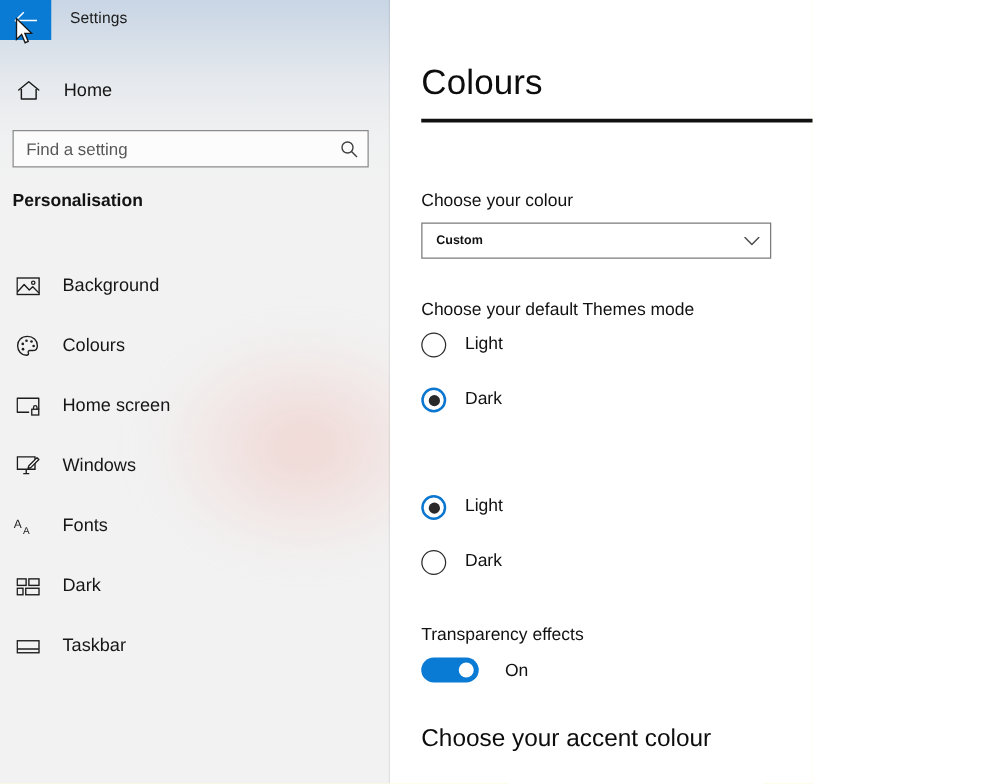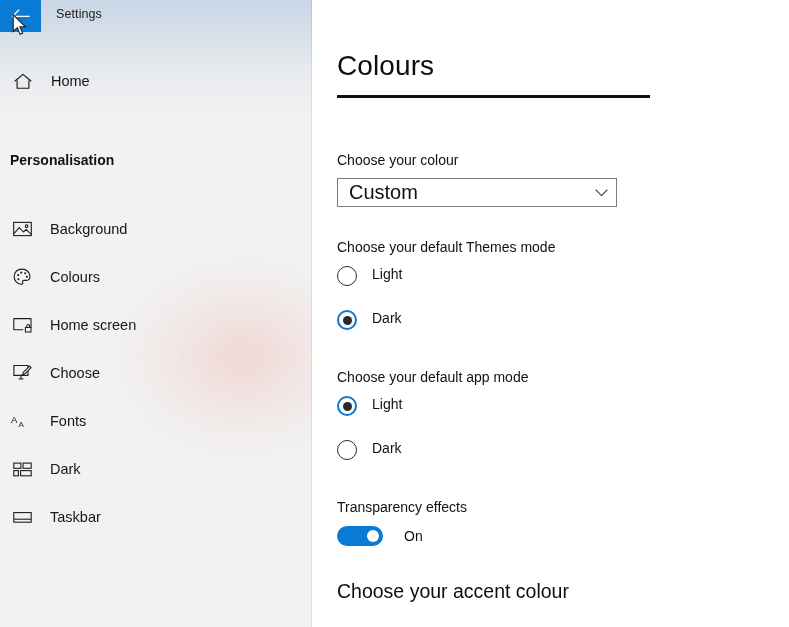--- a/index.html
+++ b/index.html
@@ -88,24 +88,24 @@
   #cursor {
     position: absolute;
     left: 12px; top: 14px;
     width: 16px; height: 24px;
     pointer-events: none;
   }
 
   
   #home-row {
     position: absolute;
-    left: 0; top: 64px;
+    left: 0; top: 47px;
     width: 312px; height: 34px;
     display: flex;
-    align-items: center;
+    align-items: flex-end;
     cursor: pointer;
   }
   #home-row .ic { width: 24px; margin-left: 11px; display: flex; justify-content: center; }
   #home-row .lbl {
     margin-left: 16px;
     font-size: 14.5px;
     color: #151515;
   }
 
   
@@ -228,22 +228,23 @@
     box-sizing: border-box;
     border: 1px solid #7b7b7b;
     background: #ffffff;
     display: flex;
     align-items: center;
     cursor: pointer;
   }
   #colour-select .val {
     flex: 1;
     padding-left: 11px;
-    font-size: 20px;
+    font-size: 10px;
     color: #111111;
+    font-weight: bold;
   }
   #colour-select .chev {
     width: 30px;
     display: flex;
     align-items: center;
     justify-content: center;
   }
 
   
   .radio-row {
@@ -356,20 +357,29 @@
       <div id="home-row">
         <span class="ic">
           <svg width="18" height="17" viewBox="0 0 18 17" aria-hidden="true">
             <path d="M1 8 L9 1.4 L17 8" fill="none" stroke="#191919" stroke-width="1.15" stroke-linecap="round" stroke-linejoin="round"></path>
             <path d="M3.1 7.2 L3.1 15.2 L14.9 15.2 L14.9 7.2" fill="none" stroke="#191919" stroke-width="1.15" stroke-linejoin="round"></path>
           </svg>
         </span>
         <span class="lbl">Home</span>
       </div>
 
+      <div id="search-box">
+        <input id="search-input" type="text" placeholder="Find a setting" style="">
+        <span id="search-icon-wrap">
+          <svg width="15" height="15" viewBox="0 0 15 15" aria-hidden="true">
+            <circle cx="6" cy="6" r="4.4" fill="none" stroke="#3e3e3e" stroke-width="1.1"></circle>
+            <line x1="9.2" y1="9.2" x2="13.6" y2="13.6" stroke="#3e3e3e" stroke-width="1.1"></line>
+          </svg>
+        </span>
+      </div>
 
       <div id="sb-section-title">Personalisation</div>
 
       <div class="nav-list">
 
         <div class="nav-item">
           <span class="ic">
             <svg width="19" height="16" viewBox="0 0 19 16" aria-hidden="true">
               <rect x="0.7" y="1.4" width="17.6" height="13.2" fill="none" stroke="#1d1d1d" stroke-width="1.1"></rect>
               <path d="M0.9 12.6 L6.3 6.6 L10.4 11 L13.2 8.4 L18.1 13.3" fill="none" stroke="#1d1d1d" stroke-width="1.1" stroke-linejoin="round"></path>
@@ -408,21 +418,21 @@
 
         <div class="nav-item">
           <span class="ic">
             <svg width="19" height="18" viewBox="0 0 19 18" aria-hidden="true">
               <path d="M0.9 1.5 L15 1.5 L15 11.4 L0.9 11.4 Z" fill="none" stroke="#1d1d1d" stroke-width="1.1"></path>
               <path d="M5.6 14.9 L10.4 14.9" stroke="#1d1d1d" stroke-width="1.1"></path>
               <path d="M8 11.5 L8 14.8" stroke="#1d1d1d" stroke-width="1.1"></path>
               <path d="M10.1 8.6 L16.6 2.1 L18.1 3.6 L11.6 10.1 L9.4 10.8 Z" fill="#ffffff" stroke="#1d1d1d" stroke-width="1.1" stroke-linejoin="round"></path>
             </svg>
           </span>
-          <span class="lbl">Choose</span>
+          <span class="lbl">Windows</span>
         </div>
 
         <div class="nav-item">
           <span class="ic">
             <svg width="22" height="16" viewBox="0 0 22 16" aria-hidden="true">
               <text x="0" y="9.5" font-family="'Liberation Sans', sans-serif" font-size="9.6" fill="#1d1d1d">A</text>
               <text x="7.4" y="14.3" font-family="'Liberation Sans', sans-serif" font-size="8" fill="#1d1d1d">A</text>
             </svg>
           </span>
           <span class="lbl">Fonts</span>
@@ -493,21 +503,20 @@
 
     <div class="radio-row" style="top:266px;">
       <span class="radio"></span>
       <span class="lbl">Light</span>
     </div>
     <div class="radio-row" style="top:310px;">
       <span class="radio checked"></span>
       <span class="lbl">Dark</span>
     </div>
 
-    <div class="field-label" style="top:369px;">Choose your default app mode</div>
 
     <div class="radio-row" style="top:396px;">
       <span class="radio checked"></span>
       <span class="lbl">Light</span>
     </div>
     <div class="radio-row" style="top:440px;">
       <span class="radio"></span>
       <span class="lbl">Dark</span>
     </div>
 

